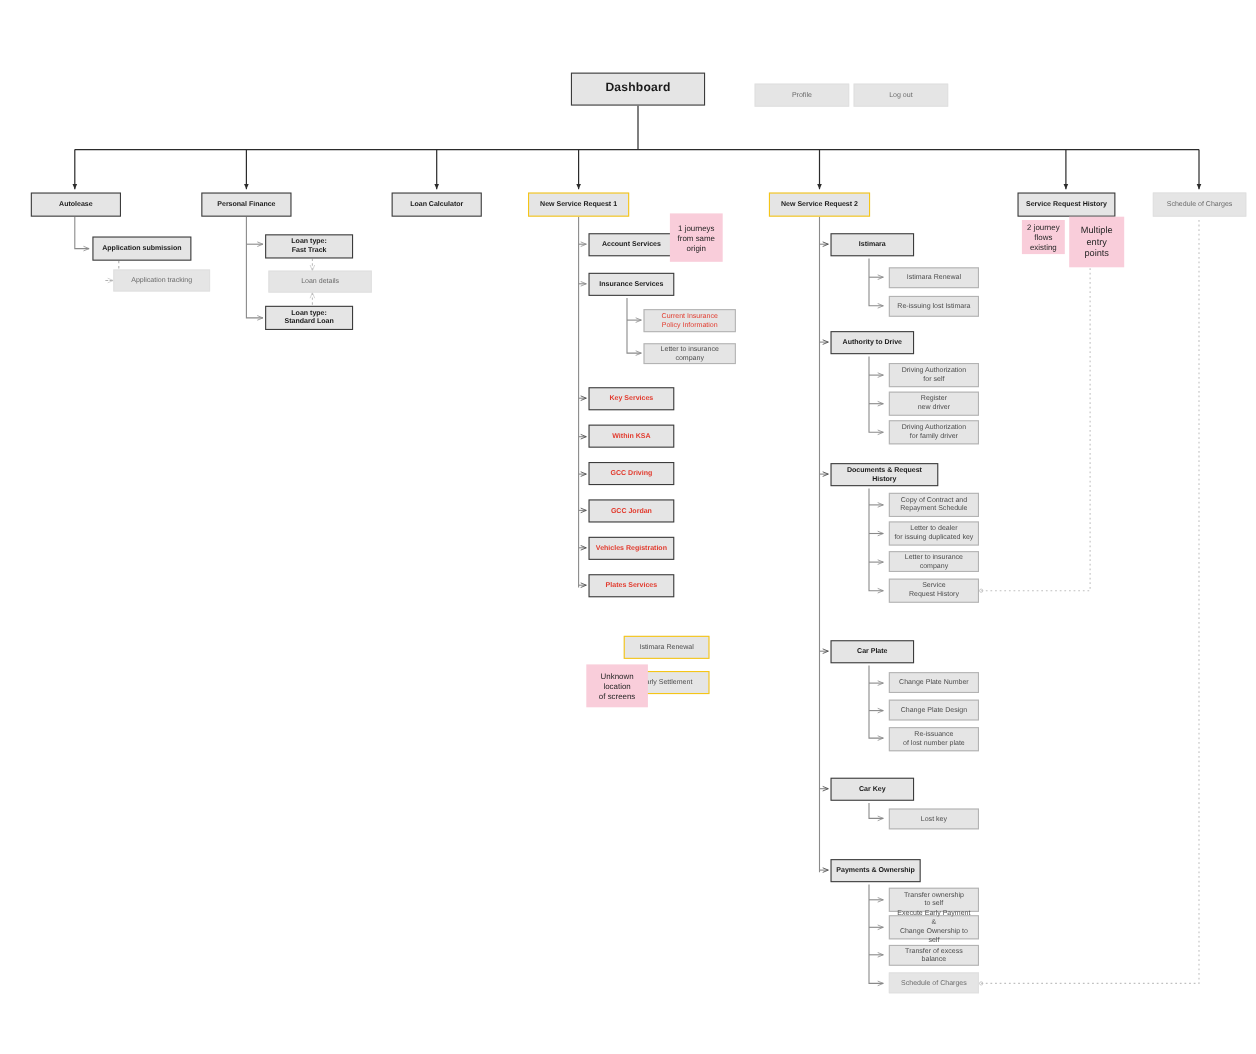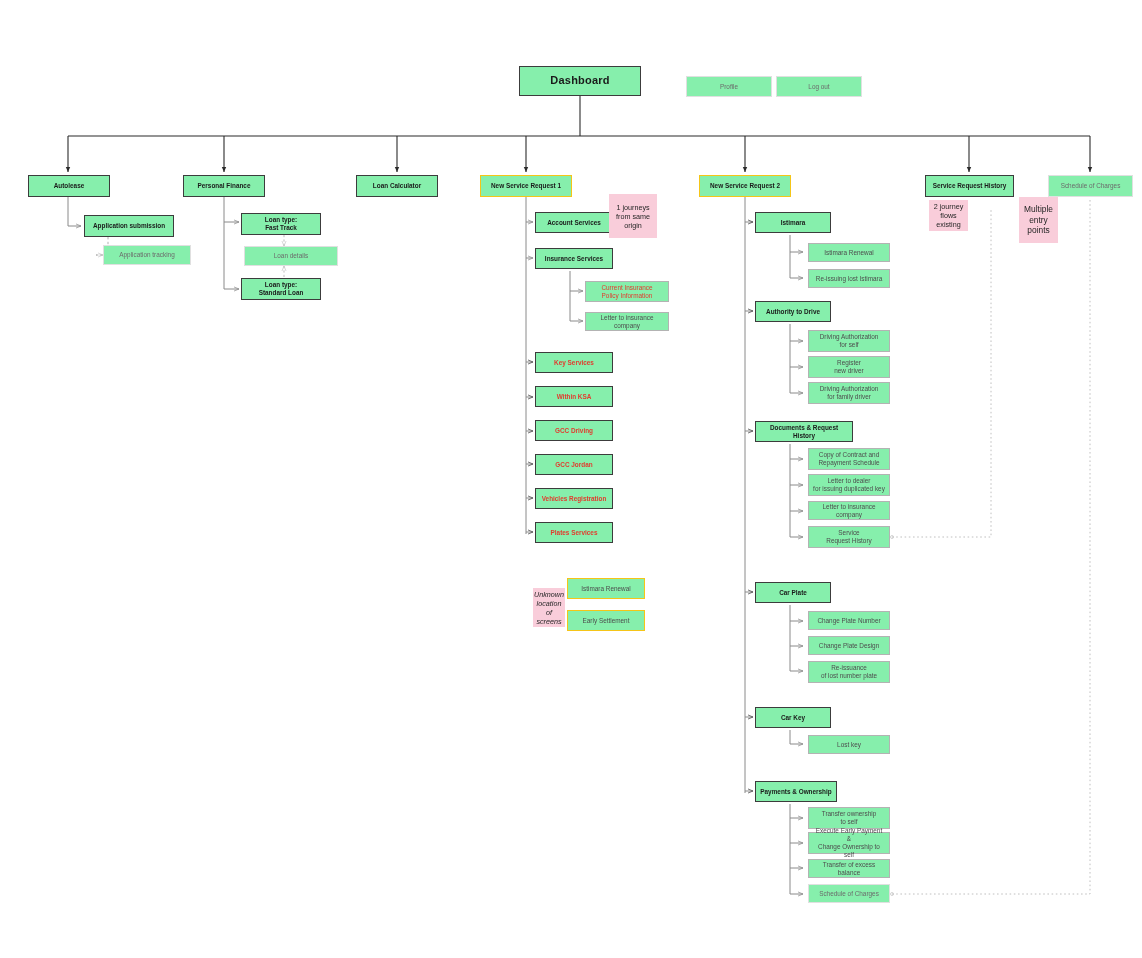--- a/index.html
+++ b/index.html
@@ -26,21 +26,21 @@
   }
   
   .node{
     position:absolute;
     box-sizing:border-box;
     display:flex;
     align-items:center;
     justify-content:center;
     text-align:center;
     z-index:3;
-    background:#86efac;
+    background:#e5e5e5;
     line-height:1.25;
     padding:2px 4px;
     white-space:pre-line;
   }
   
   .n-strong{
     border:1.6px solid #3c3c3c;
     font-weight:bold;
     color:#1a1a1a;
   }
@@ -314,21 +314,21 @@
   <div class="node n-ghost fs7" style="left:808px;top:884px;width:82px;height:19px;">Schedule of Charges</div>
 
   <div class="node n-note fs8" style="left:609px;top:194px;width:48px;height:44px;">1 journeys
 from same
 origin</div>
 
   <div class="node n-note fs8" style="left:929px;top:200px;width:39px;height:31px;">2 journey
 flows
 existing</div>
 
-  <div class="node n-note fs9" style="left:972px;top:197px;width:39px;height:46px;margin-left:47px;">Multiple
+  <div class="node n-note fs9" style="left:972px;top:197px;width:50px;height:46px;">Multiple
 entry
 points</div>
 
-  <div class="node n-note fs8" style="left:533px;top:588px;width:32px;height:39px;font-style:italic;">Unknown
+  <div class="node n-note fs8" style="left:533px;top:604px;width:56px;height:39px;">Unknown
 location
 of screens</div>
 
 </div>
 
 </body></html>

